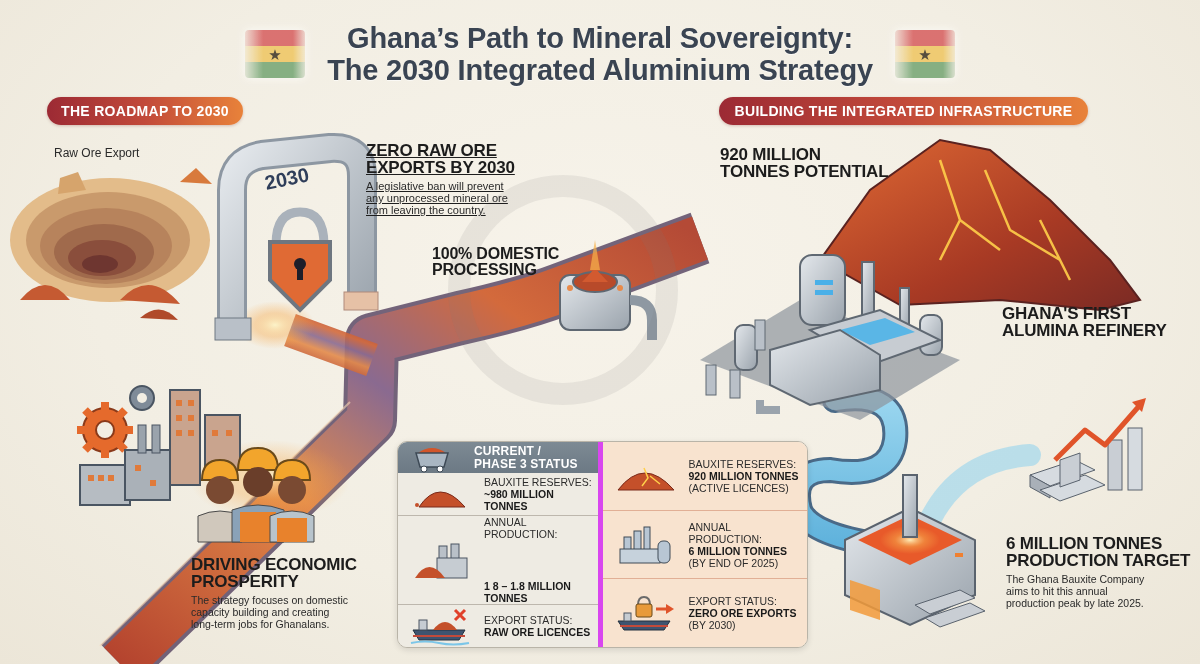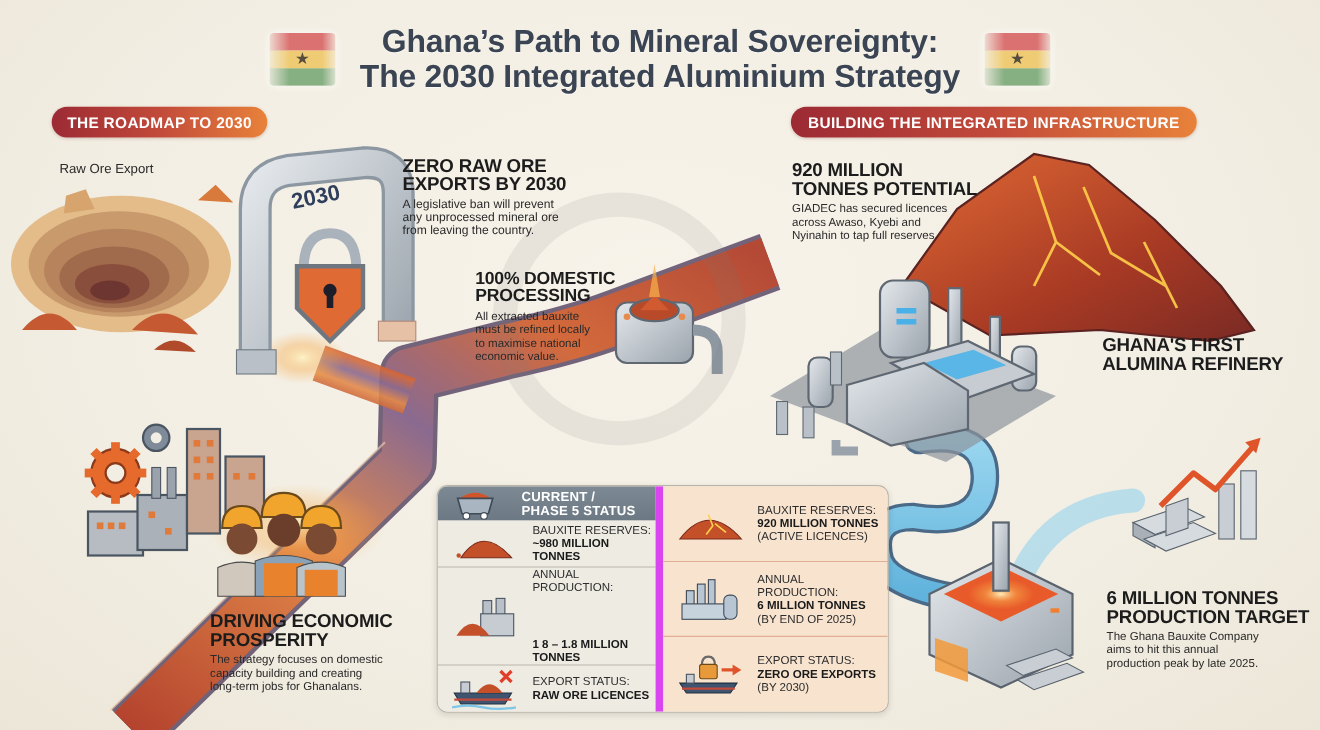--- a/index.html
+++ b/index.html
@@ -33,21 +33,21 @@
     box-shadow: 0 1px 3px rgba(120,40,30,0.25);
   }
   .h3 { font-weight: 700; font-size: 17px; line-height: 17px; color: #1c1c1c; letter-spacing: -0.2px; }
   .desc { font-size: 11px; line-height: 12px; color: #2a2a2a; margin-top: 4px; }
 
   
   .panel { position: absolute; left: 397px; top: 441px; width: 411px; height: 207px;
     border-radius: 10px; overflow: hidden; box-shadow: 0 2px 6px rgba(0,0,0,0.12);
     border: 1px solid #b9b4a8; display: flex; }
   .col { width: 50%; height: 100%; display: flex; flex-direction: column; }
-  .col.left { background: #eeebe3; border-right: 7px solid #d946ef; }
+  .col.left { background: #eeebe3; border-right: 5px solid #d946ef; }
   .col.right { background: #f8e3cf; }
   .col-head { height: 46px; display: flex; align-items: center; padding-left: 14px; }
   .col.left .col-head { background: linear-gradient(180deg, #7d8a94, #6c7984); }
   .col.right .col-head { background: linear-gradient(90deg, #b8442e, #d2643a 60%, #dd7a44); }
   .col-head .lbl { color: #fff; font-weight: 700; font-size: 12px; line-height: 13px; margin-left: 22px; letter-spacing: 0.2px; }
   .row { flex: 1; display: flex; align-items: center; padding-left: 8px; border-bottom: 1px solid rgba(150,140,130,0.55); }
   .row:last-child { border-bottom: none; }
   .row .ic { width: 70px; height: 42px; flex-shrink: 0; display: flex; align-items: center; justify-content: center; }
   .row .txt { font-size: 10.5px; line-height: 12px; color: #2c2c2c; margin-left: 8px; }
   .row .txt b { font-weight: 700; color: #1a1a1a; display: block; }
@@ -270,59 +270,48 @@
 <div class="title">
   <div>Ghana’s Path to Mineral Sovereignty:</div>
   <div>The 2030 Integrated Aluminium Strategy</div>
 </div>
 
 <div class="pill" style="left:47px;top:97px;width:196px;">THE ROADMAP TO 2030</div>
 <div class="pill" style="left:719px;top:97px;width:369px;">BUILDING THE INTEGRATED INFRASTRUCTURE</div>
 
 <div class="abs" style="left:54px;top:146px;font-size:12px;color:#2a2a2a;">Raw Ore Export</div>
 
-<div class="abs" style="left:366px;top:142px;width:220px;">
+<div class="abs" style="left:366px;top:142px;width:220px;text-decoration:underline;">
   <div class="h3">ZERO RAW ORE</div>
   <div class="h3">EXPORTS BY 2030</div>
   <div class="desc">
     <div>A legislative ban will prevent</div>
     <div>any unprocessed mineral ore</div>
     <div>from leaving the country.</div>
   </div>
 </div>
 
 <div class="abs" style="left:432px;top:246px;width:170px;">
   <div class="h3" style="font-size:16px;line-height:16px;">100% DOMESTIC</div>
   <div class="h3" style="font-size:16px;line-height:16px;">PROCESSING</div>
-  <div class="desc" style="font-size:10.5px;">
-    <div>All extracted bauxite</div>
-    <div>must be refined locally</div>
-    <div>to maximise national</div>
-    <div>economic value.</div>
-  </div>
 </div>
 
 <div class="abs" style="left:191px;top:556px;width:210px;">
   <div class="h3">DRIVING ECONOMIC</div>
   <div class="h3">PROSPERITY</div>
   <div class="desc" style="font-size:10.5px;">
     <div>The strategy focuses on domestic</div>
     <div>capacity building and creating</div>
     <div>long-term jobs for Ghanalans.</div>
   </div>
 </div>
 
 <div class="abs" style="left:720px;top:146px;width:200px;">
   <div class="h3">920 MILLION</div>
   <div class="h3">TONNES POTENTIAL</div>
-  <div class="desc" style="font-size:10.5px;">
-    <div>GIADEC has secured licences</div>
-    <div>across Awaso, Kyebi and</div>
-    <div>Nyinahin to tap full reserves.</div>
-  </div>
 </div>
 
 <div class="abs" style="left:1002px;top:305px;width:195px;">
   <div class="h3">GHANA'S FIRST</div>
   <div class="h3">ALUMINA REFINERY</div>
 </div>
 
 <div class="abs" style="left:1006px;top:535px;width:194px;">
   <div class="h3">6 MILLION TONNES</div>
   <div class="h3">PRODUCTION TARGET</div>
@@ -337,21 +326,21 @@
   <div class="col left">
     <div class="col-head">
       <svg width="40" height="30">
         <path d="M6,10 Q20,0 34,10Z" fill="#d2552a"></path>
         <path d="M4,10 L36,10 L32,24 L8,24Z" fill="#a9b6c2" stroke="#3e4a56" stroke-width="1.5"></path>
         <circle cx="12" cy="26" r="3" fill="#fff" stroke="#3e4a56"></circle>
         <circle cx="28" cy="26" r="3" fill="#fff" stroke="#3e4a56"></circle>
       </svg>
       <div class="lbl">
         <div>CURRENT /</div>
-        <div>PHASE 5 STATUS</div>
+        <div>PHASE 3 STATUS</div>
       </div>
     </div>
     <div class="row">
       <div class="ic">
         <svg width="60" height="34">
           <path d="M8,30 Q28,0 54,30Z" fill="#c4502a" stroke="#7a2a1a" stroke-width="1"></path>
           <circle cx="6" cy="28" r="2" fill="#c4502a"></circle>
         </svg>
       </div>
       <div class="txt">

